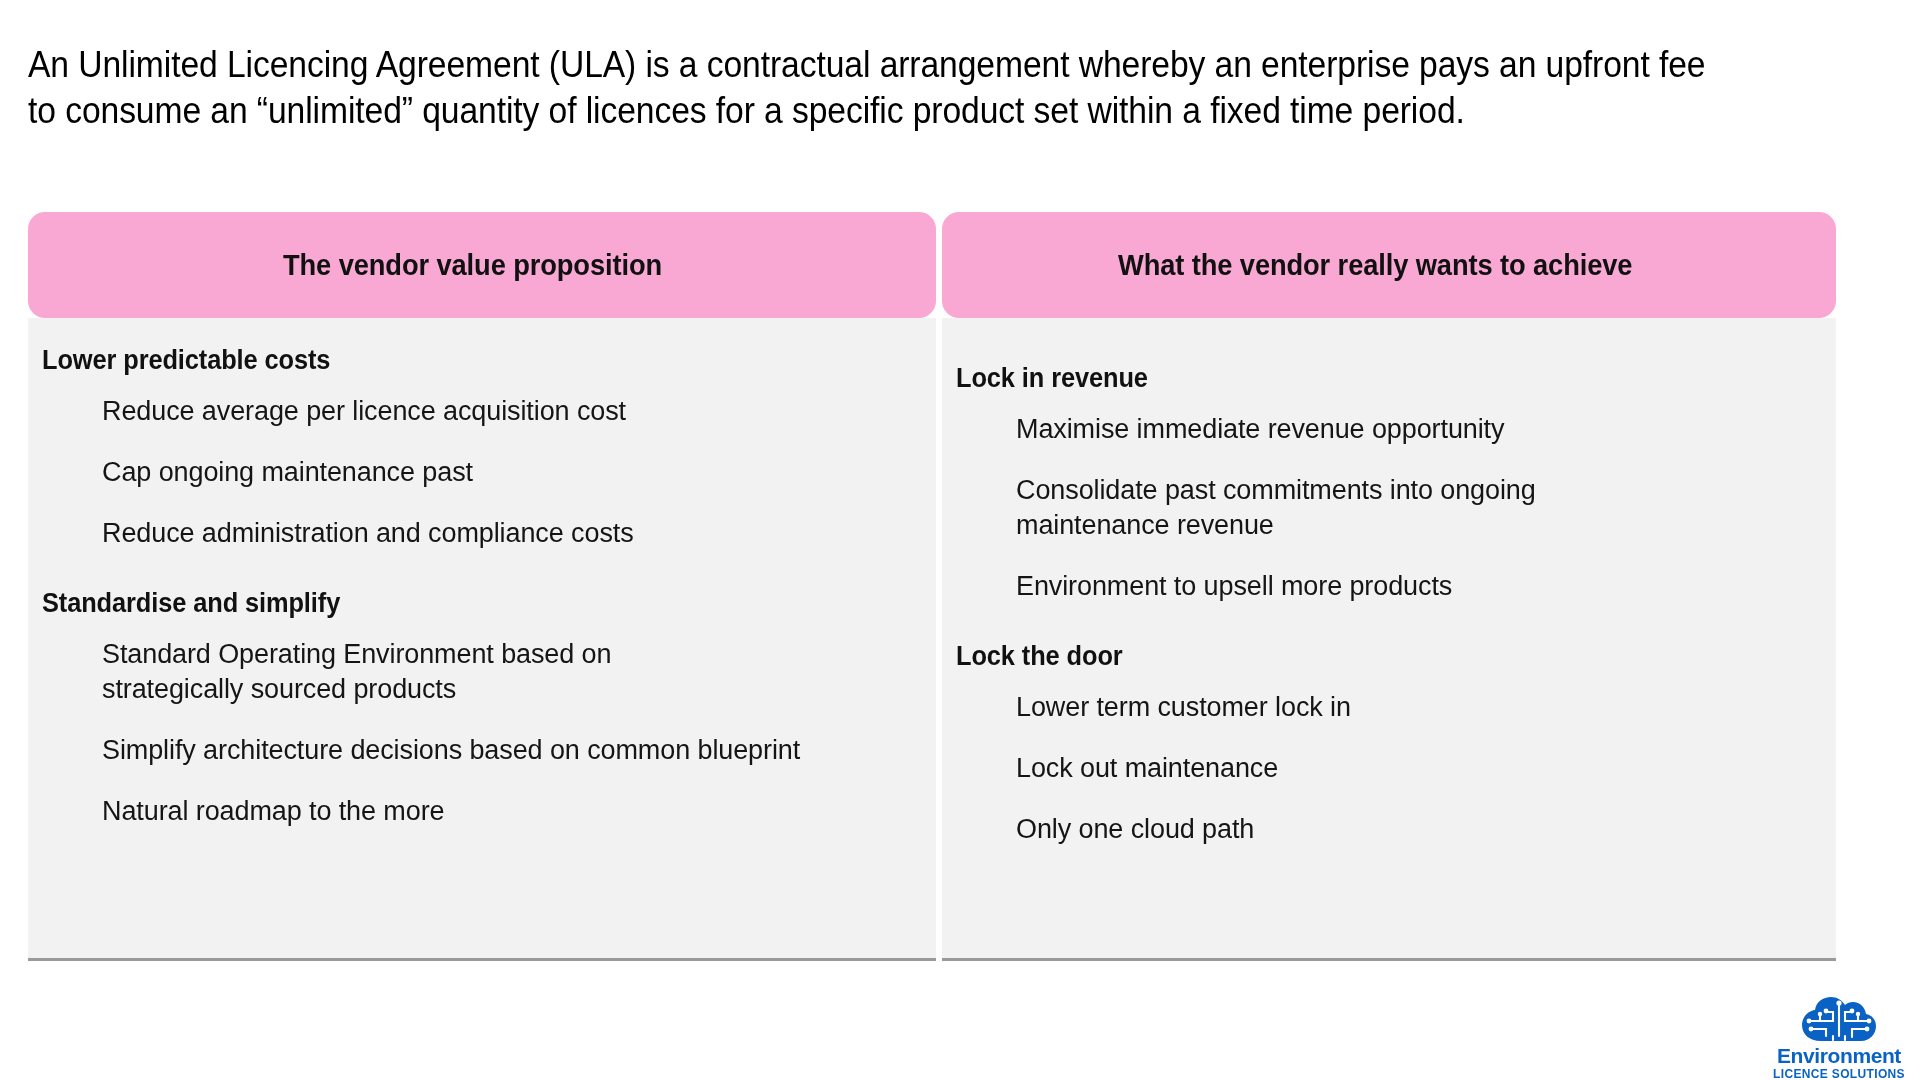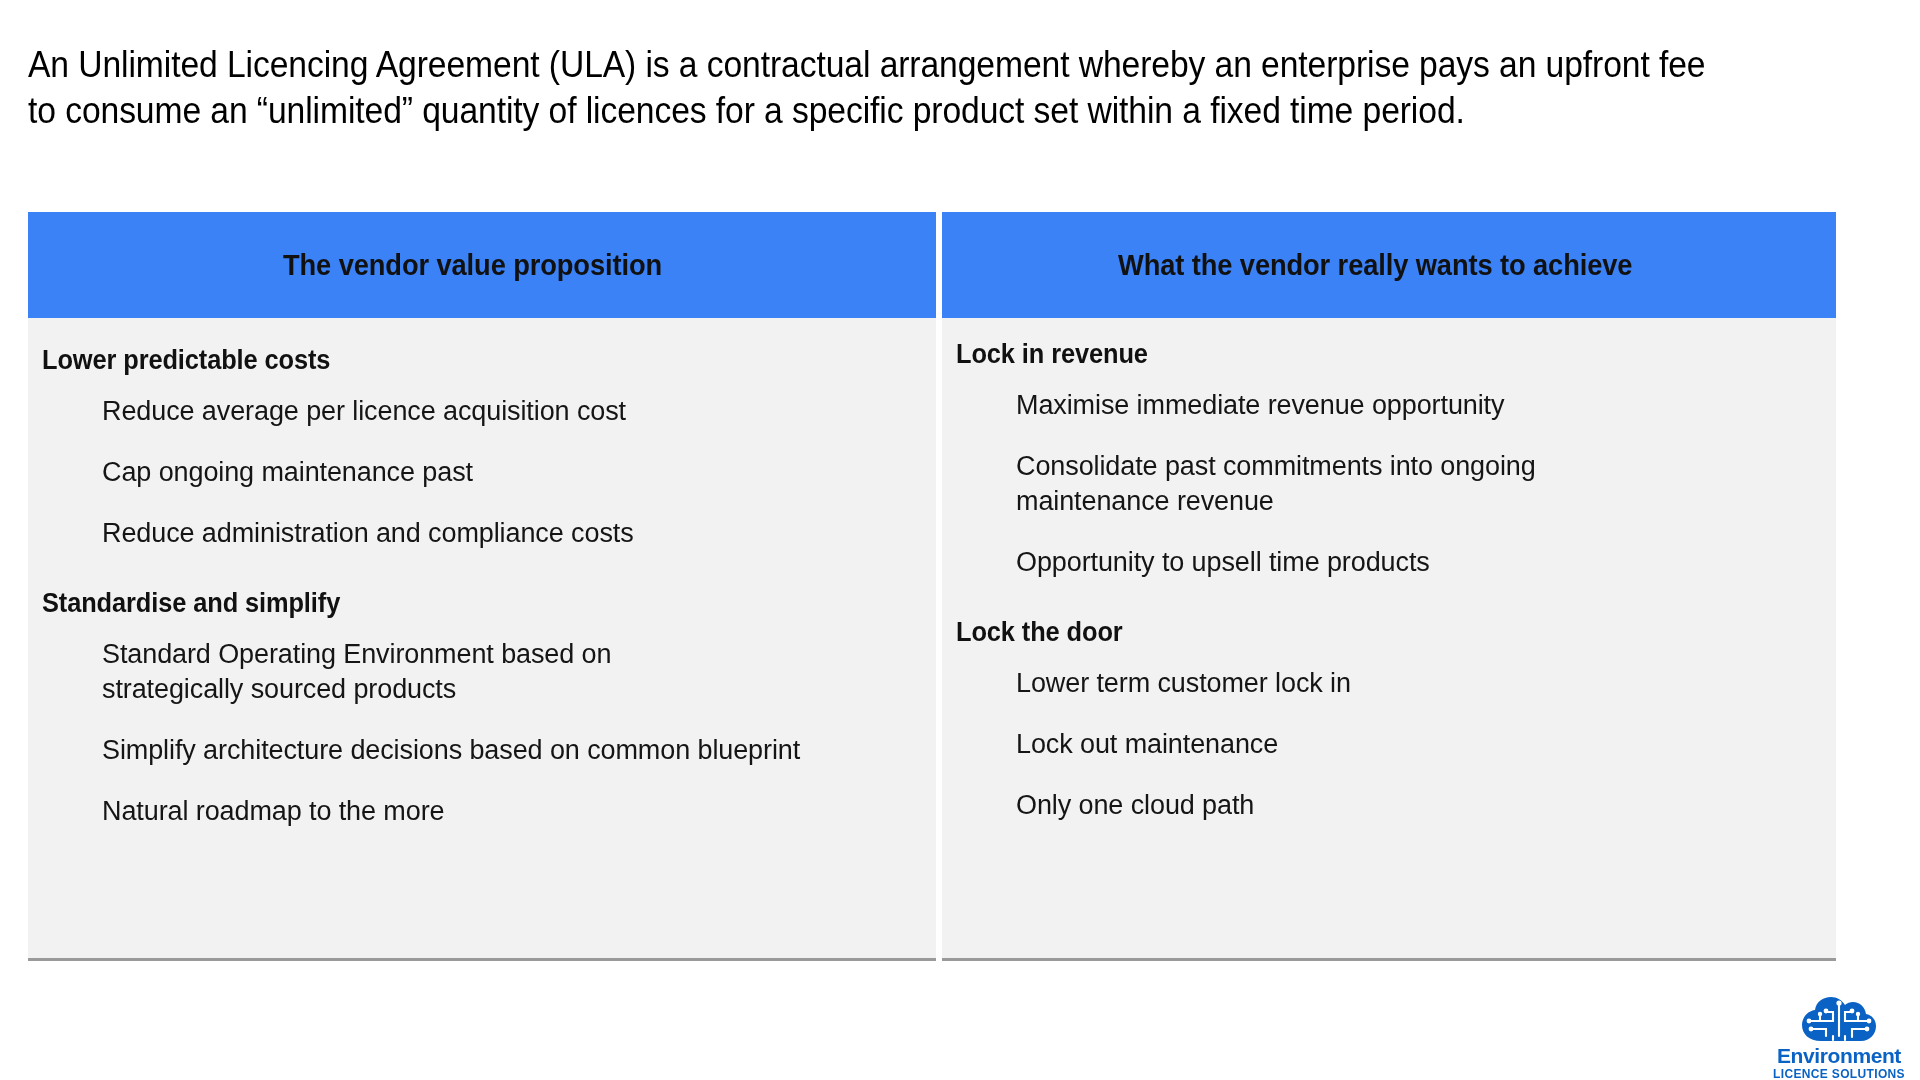--- a/index.html
+++ b/index.html
@@ -40,25 +40,26 @@
     width: 1808px;
     border-collapse: separate;
     border-spacing: 0;
   }
 
   .compare-table .col-left  { width: 908px; }
   .compare-table .col-gap   { width: 6px;   }
   .compare-table .col-right { width: 894px; }
 
   .th-cell {
-    background: #3b82f6;
+    background: #f9a8d4;
     height: 106px;
     vertical-align: middle;
     padding: 0 8px 0 14px;
     box-sizing: border-box;
+    border-radius: 17px;
   }
   .th-cell .th-text {
     font-size: 29px;
     font-weight: bold;
     color: #111111;
     letter-spacing: -0.1px;
     transform: scaleX(0.94);
     transform-origin: left center;
     display: inline-block;
   }
@@ -73,21 +74,21 @@
   .td-gap {
     background: #ffffff;
     border-bottom: 3px solid #ffffff;
   }
 
   .cell-inner {
     padding: 26px 30px 26px 14px;
     box-sizing: border-box;
     height: 640px;
   }
-  .cell-inner.right-pad { padding-top: 20px; }
+  .cell-inner.right-pad { padding-top: 44px; }
 
   .group-heading {
     font-size: 27px;
     font-weight: bold;
     color: #111111;
     margin: 0 0 6px 0;
     line-height: 1.25;
     letter-spacing: -0.1px;
     transform: scaleX(0.94);
     transform-origin: left center;
@@ -177,21 +178,21 @@
       </td>
 
       <td class="td-gap"></td>
 
       <td class="td-cell">
         <div class="cell-inner right-pad">
 
           <div class="group-heading">Lock in revenue</div>
           <div class="sub-item">Maximise immediate revenue opportunity</div>
           <div class="sub-item">Consolidate past commitments into ongoing maintenance revenue</div>
-          <div class="sub-item">Opportunity to upsell time products</div>
+          <div class="sub-item">Environment to upsell more products</div>
 
           <div class="group-heading spaced">Lock the door</div>
           <div class="sub-item">Lower term customer lock in</div>
           <div class="sub-item">Lock out maintenance</div>
           <div class="sub-item">Only one cloud path</div>
 
         </div>
       </td>
     </tr>
   </tbody>

